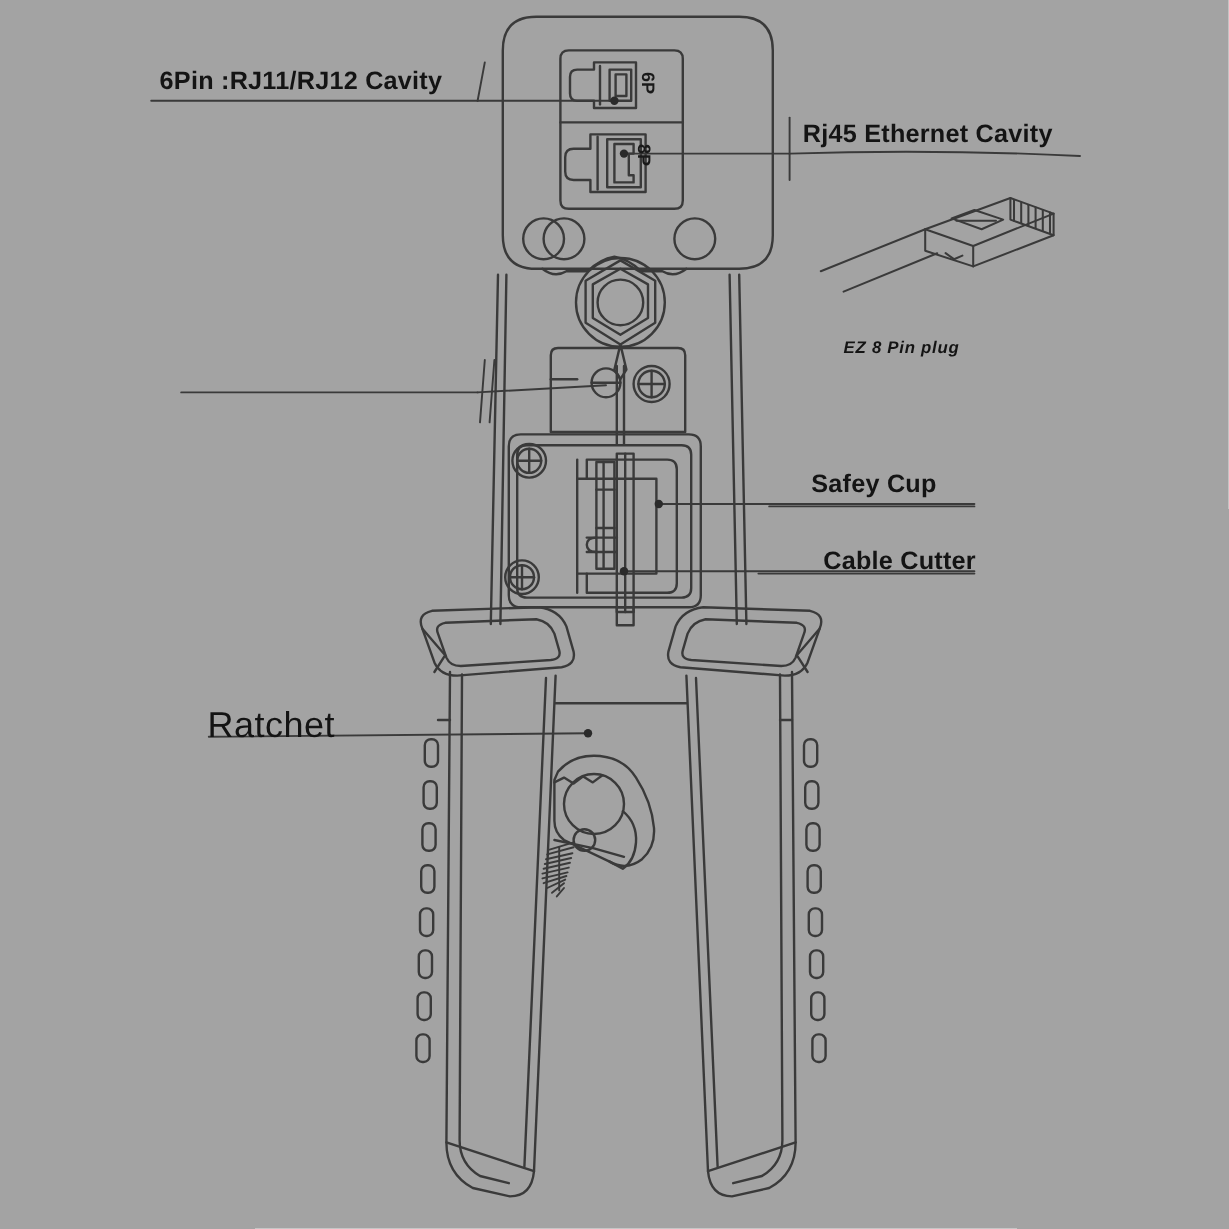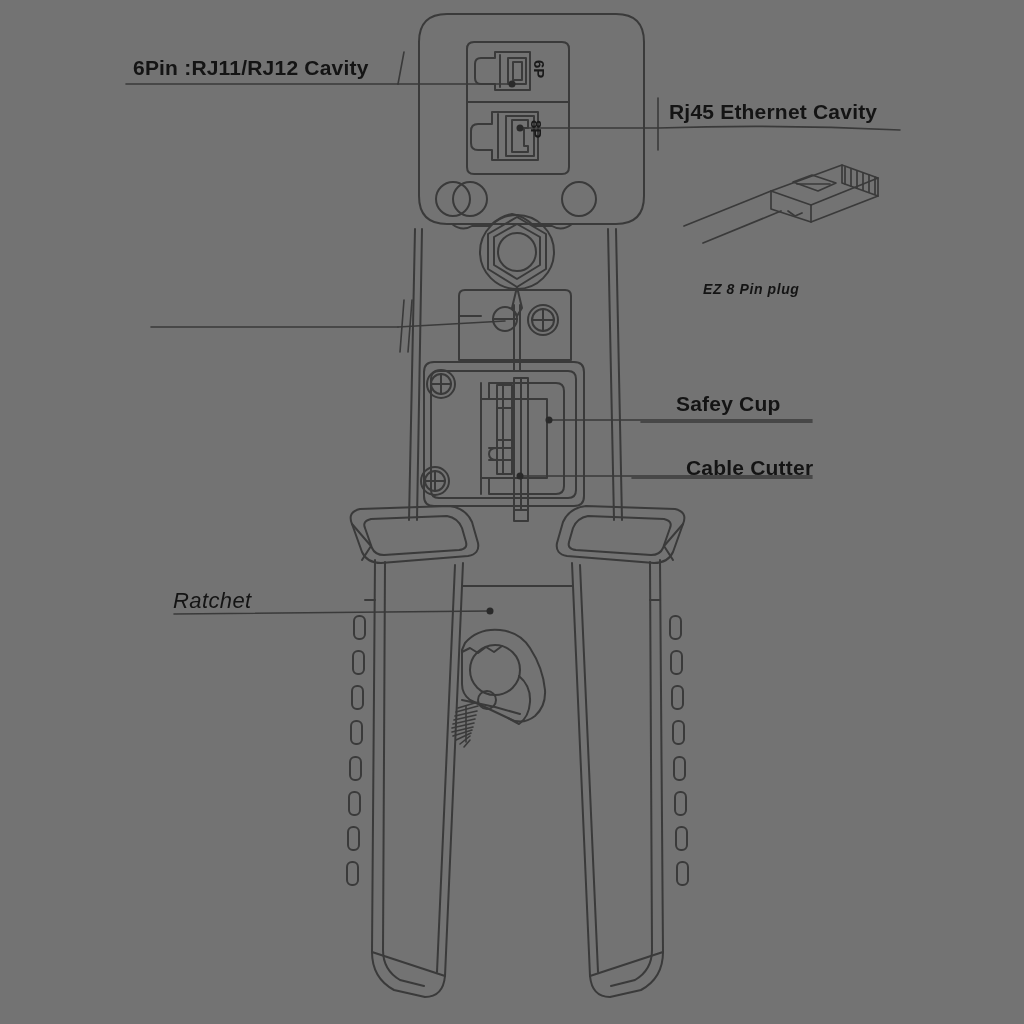--- a/index.html
+++ b/index.html
@@ -5,21 +5,21 @@
 <style>
   html, body {
     margin: 0;
     padding: 0;
     background: #ffffff;
   }
   #canvas {
     position: relative;
     width: 1024px;
     height: 1024px;
-    background: #737373;
+    background: #a3a3a3;
     overflow: hidden;
     font-family: "Liberation Sans", sans-serif;
   }
   #diagram-svg {
     position: absolute;
     top: 0;
     left: 0;
     width: 1024px;
     height: 1024px;
   }
@@ -27,23 +27,22 @@
     position: absolute;
     white-space: nowrap;
     color: #141414;
     font-family: "Liberation Sans", sans-serif;
     font-weight: bold;
     font-size: 21px;
     letter-spacing: 0.2px;
   }
   .callout-label.thin {
     font-weight: normal;
-    font-size: 22px;
+    font-size: 30px;
     letter-spacing: 0.4px;
-    font-style: italic;
   }
   .callout-label.italic {
     font-style: italic;
     font-weight: bold;
     font-size: 14px;
     letter-spacing: 0.6px;
   }
   .pin-tag {
     position: absolute;
     color: #1a1a1a;

